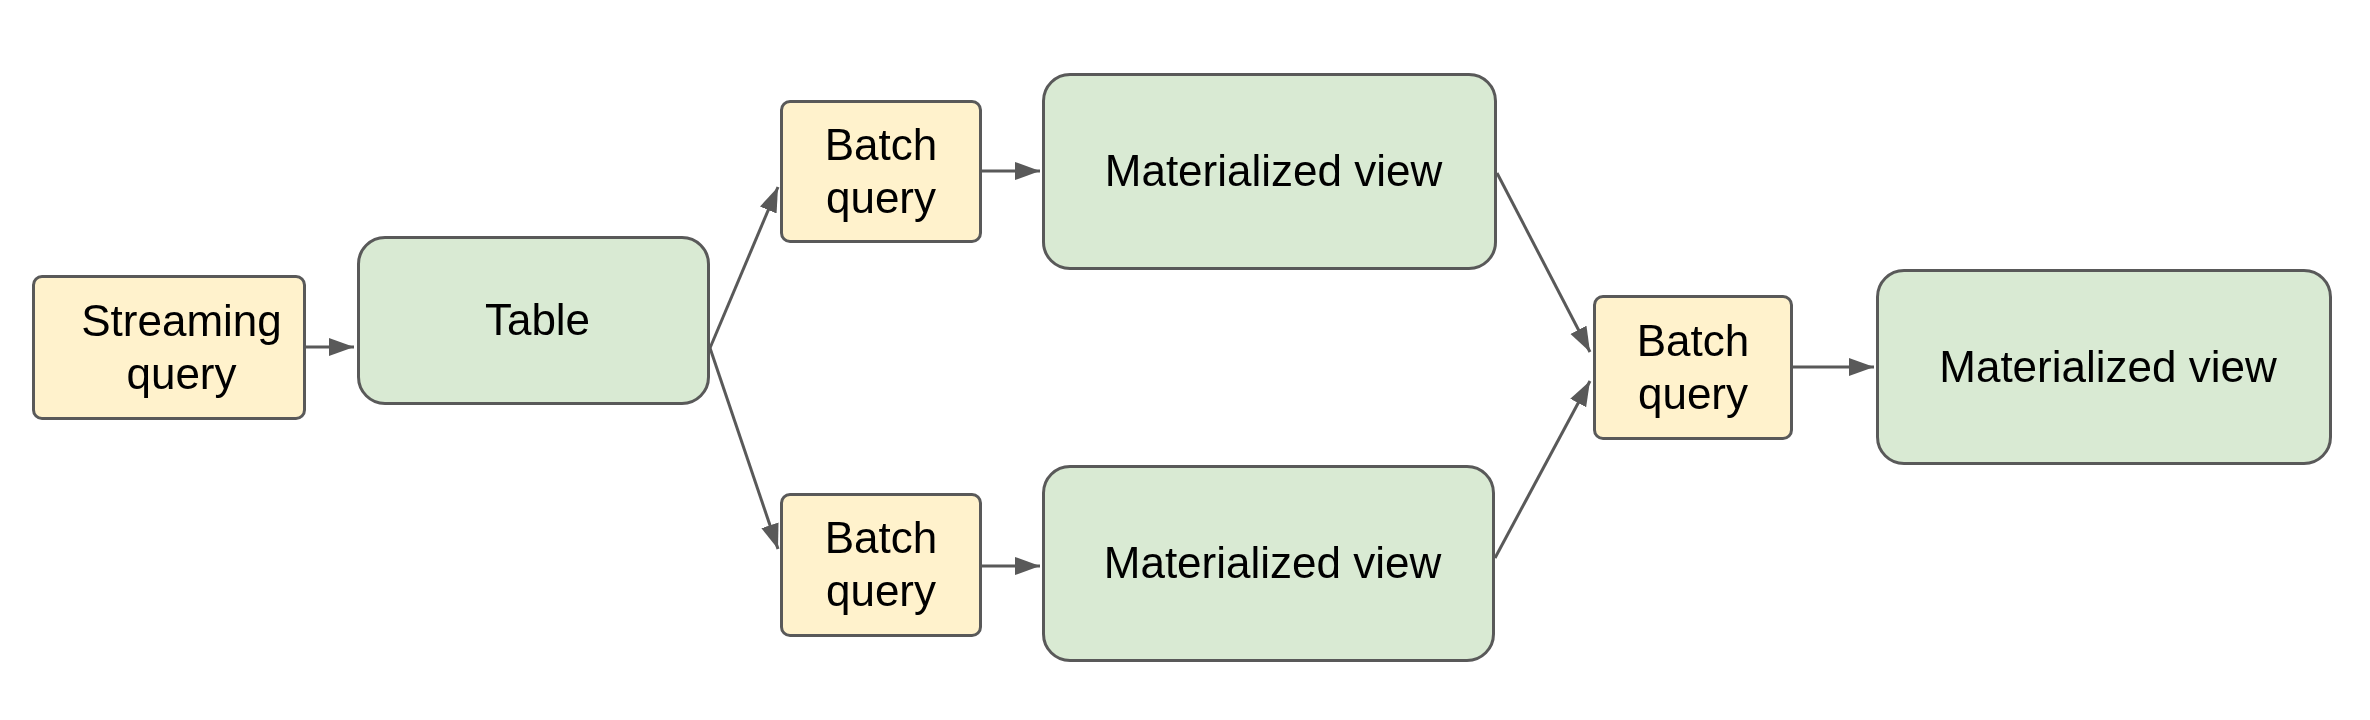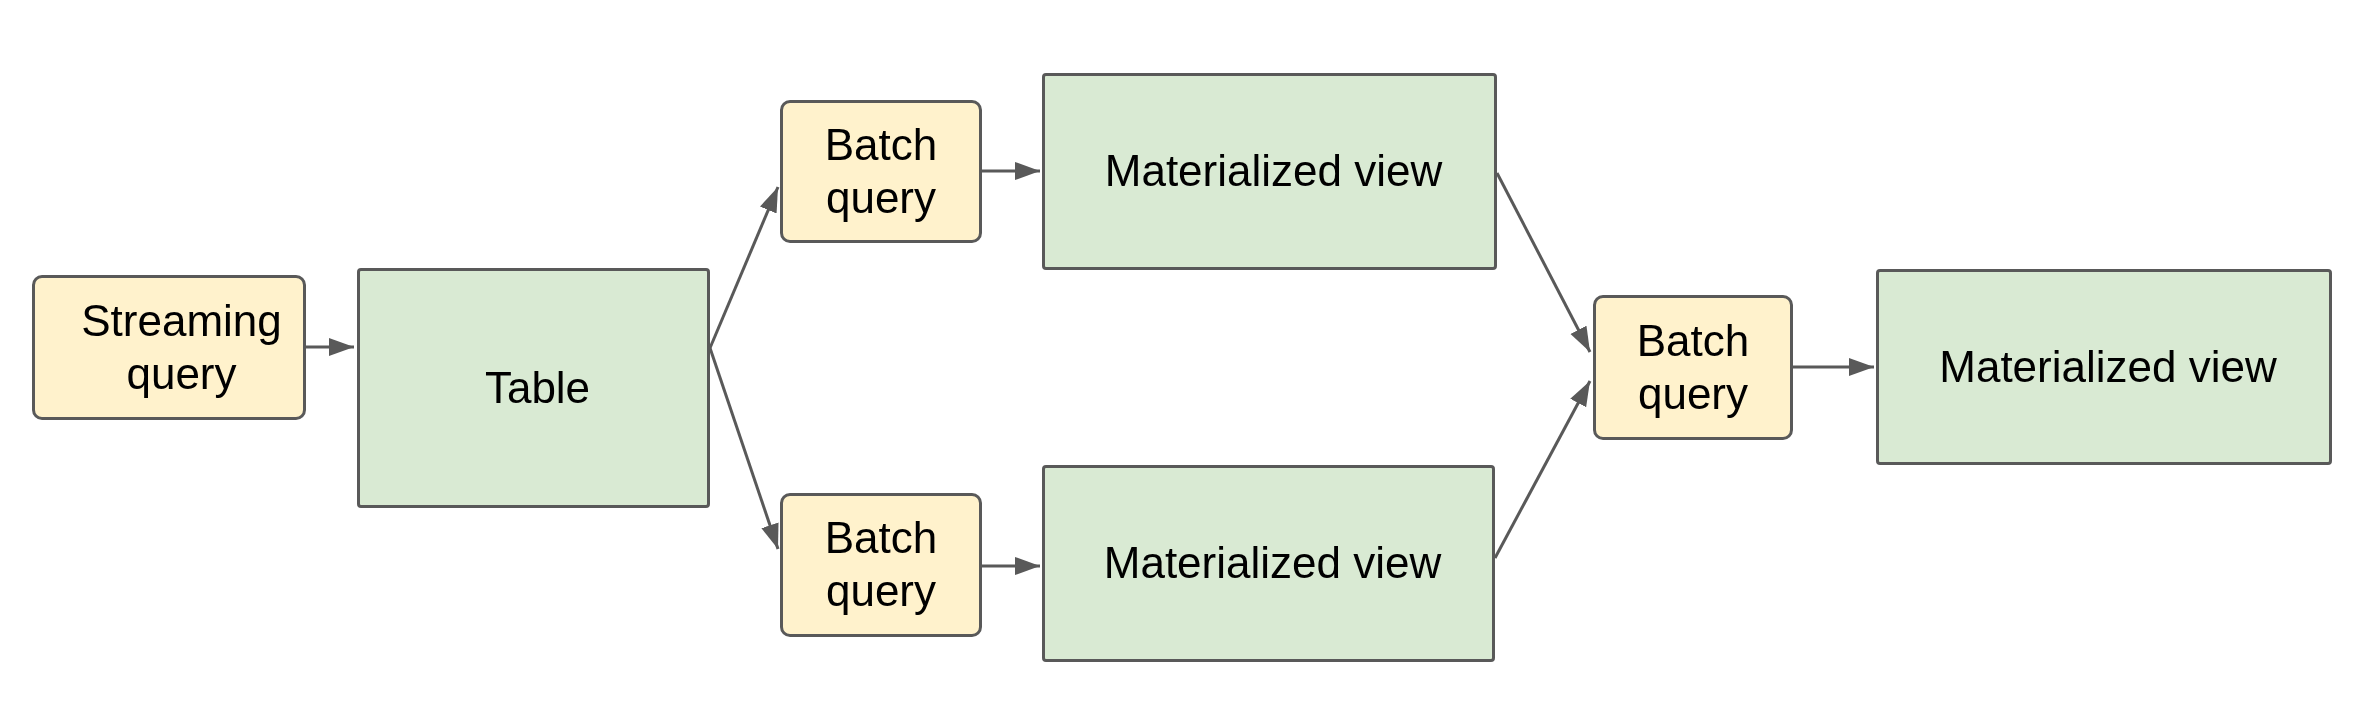--- a/index.html
+++ b/index.html
@@ -26,30 +26,30 @@
     color: var(--text, #000000);
     font-size: 44px;
     line-height: 1.2;
   }
   .node-query {
     background: var(--query-fill, #FFF2CC);
     border-radius: 10px;
   }
   .node-store {
     background: var(--store-fill, #D9EAD3);
-    border-radius: 4px;
+    border-radius: 28px;
     padding-left: 8px;
   }
   .node span {
     display: block;
     padding: 0 14px;
   }
   
   #n-streaming   { left: 32px;   top: 275px; width: 274px; height: 145px; padding-left: 25px; }
-  #n-table       { left: 357px;  top: 268px; width: 353px; height: 240px; }
+  #n-table       { left: 357px;  top: 236px; width: 353px; height: 169px; }
   #n-batch-top   { left: 780px;  top: 100px; width: 202px; height: 143px; }
   #n-mv-top      { left: 1042px; top: 73px;  width: 455px; height: 197px; }
   #n-batch-bot   { left: 780px;  top: 493px; width: 202px; height: 144px; }
   #n-mv-bot      { left: 1042px; top: 465px; width: 453px; height: 197px; }
   #n-batch-final { left: 1593px; top: 295px; width: 200px; height: 145px; }
   #n-mv-final    { left: 1876px; top: 269px; width: 456px; height: 196px; }
 
   .edges-layer {
     position: absolute;
     left: 0; top: 0;

